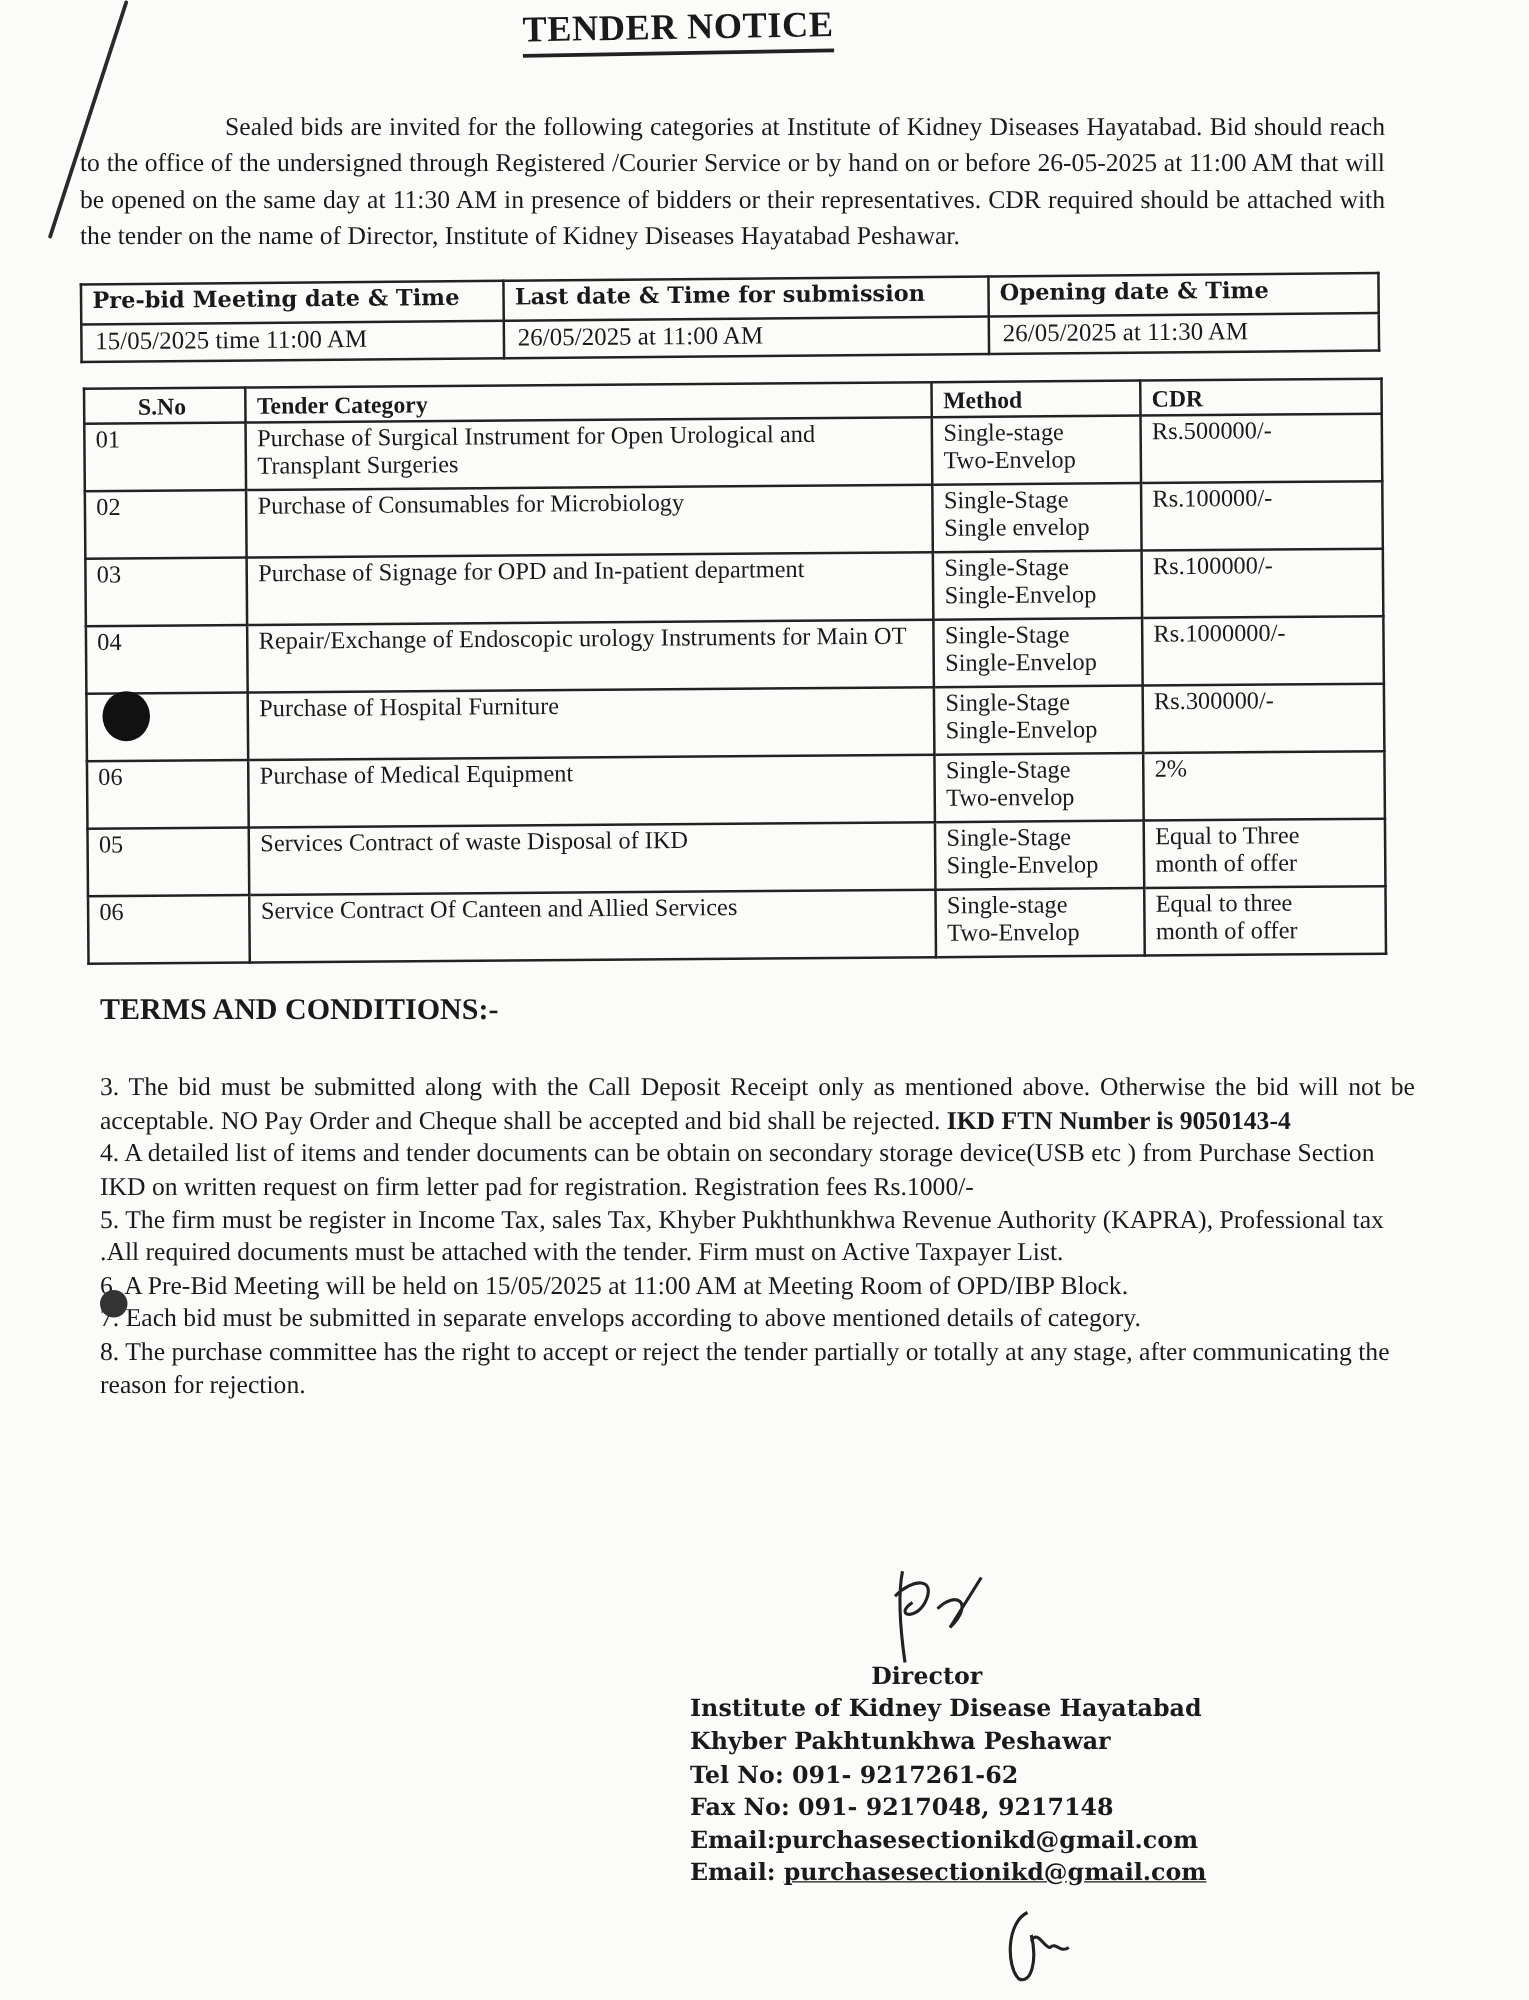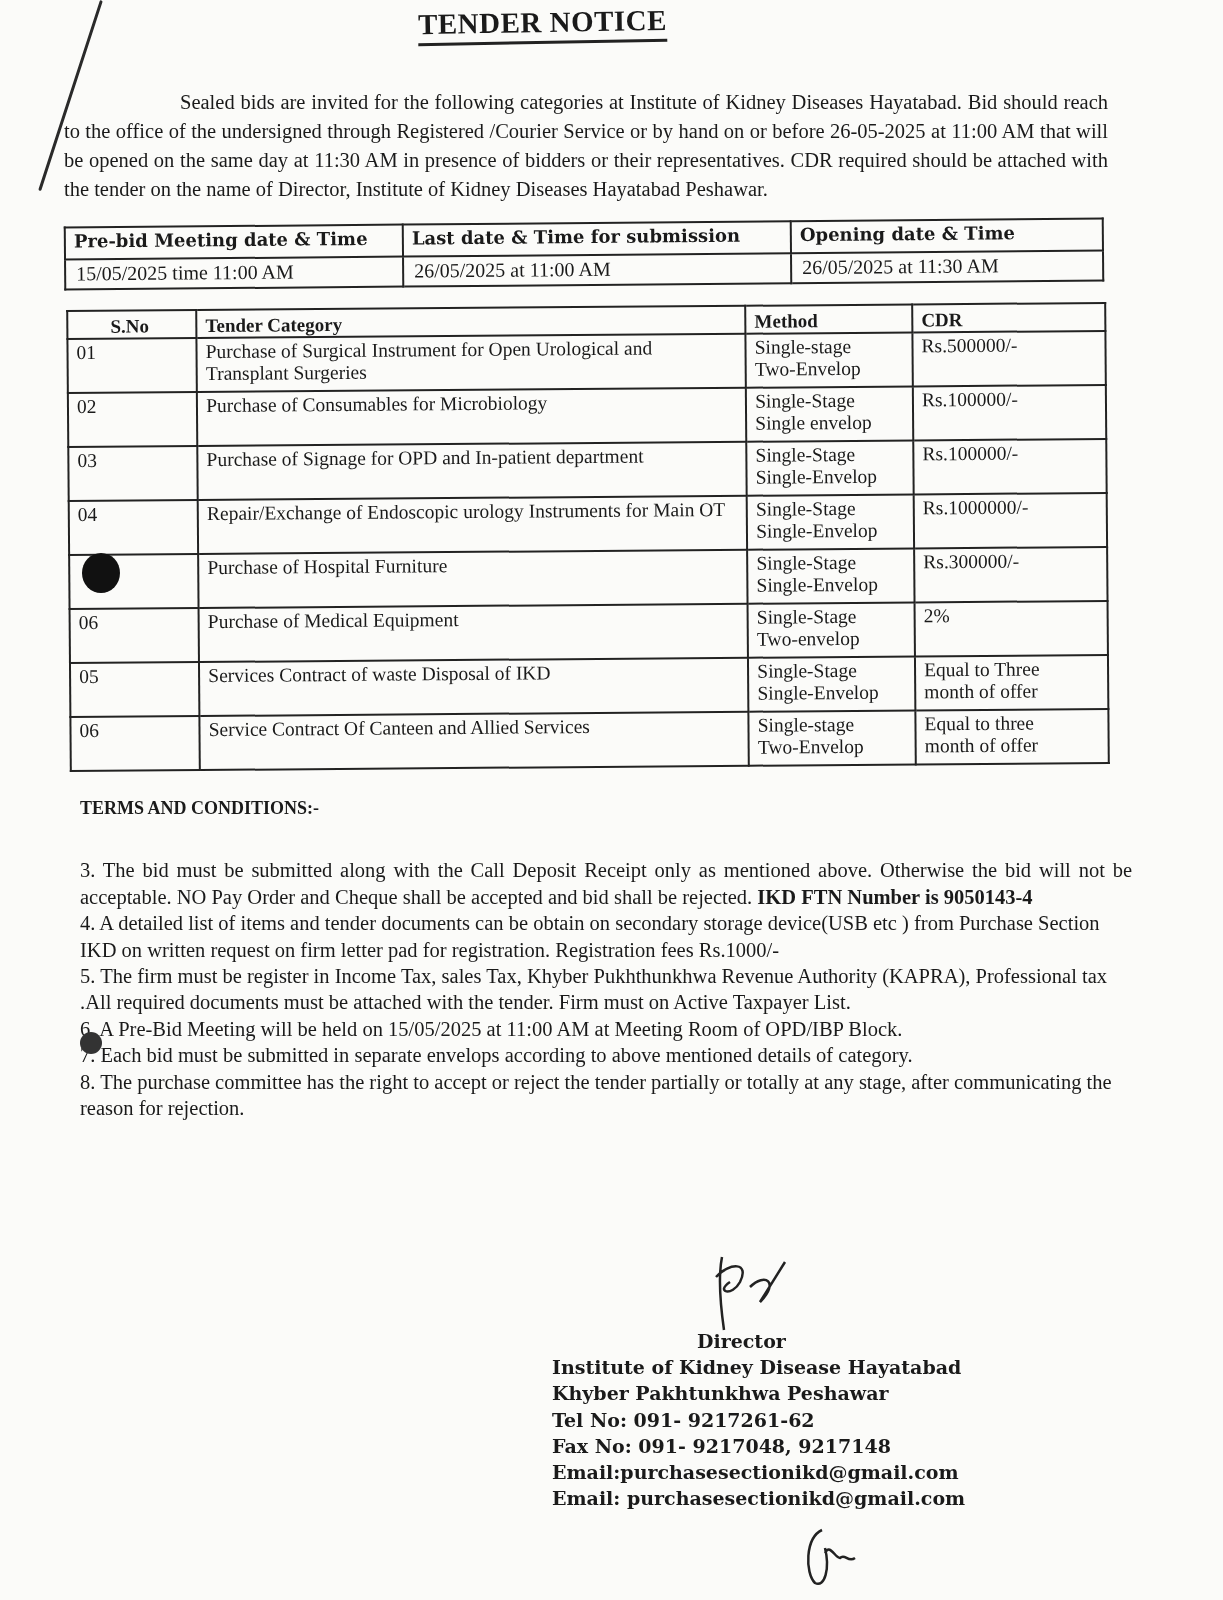--- a/index.html
+++ b/index.html
@@ -46,34 +46,34 @@
   }
   .blot2 {
     position: absolute; left: 80px; top: 1032px; width: 22px; height: 22px;
     background: #333; border-radius: 50%;
   }
 
   .terms {
     position: absolute; left: 80px; top: 795px; width: 1052px;
     font-size: 20.5px; line-height: 26.4px;
   }
-  .terms h3 { margin: 0 0 6px 0; font-size: 18px; font-weight: bold; }
+  .terms h3 { margin: 0 0 6px 0; font-size: 24px; font-weight: bold; }
   .terms p { margin: 0; }
   .terms .bold { font-weight: bold; }
   .terms .just { text-align: justify; margin-top: 36px; }
 
   .signature-mark {
     position: absolute; left: 710px; top: 1252px; width: 80px; height: 80px;
   }
   .sign-block {
     position: absolute; left: 552px; top: 1328px;
     font-family: "DejaVu Serif", serif; font-weight: bold; font-size: 19px; line-height: 26.2px;
   }
   .sign-block .director { padding-left: 145px; }
-  .sign-block .email-underline { }
+  .sign-block .email-underline { text-decoration: underline; }
   .initials-mark { position: absolute; left: 800px; top: 1528px; width: 60px; height: 60px; }
 </style>
 </head>
 <body>
 
 <div class="edge-line"></div>
 
 <div class="title">TENDER NOTICE</div>
 
 <div class="intro">

